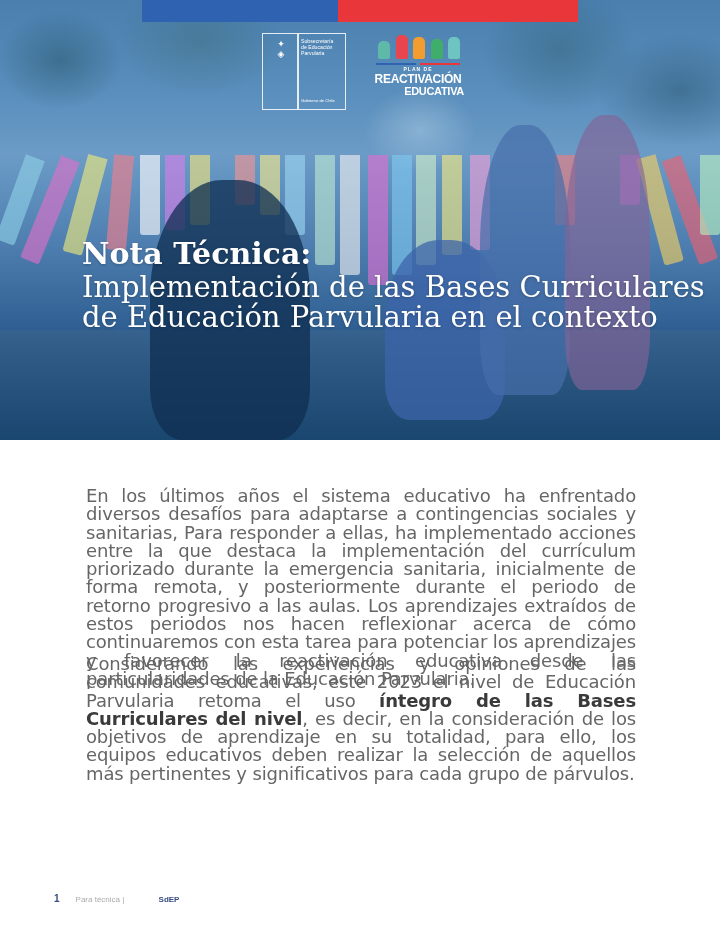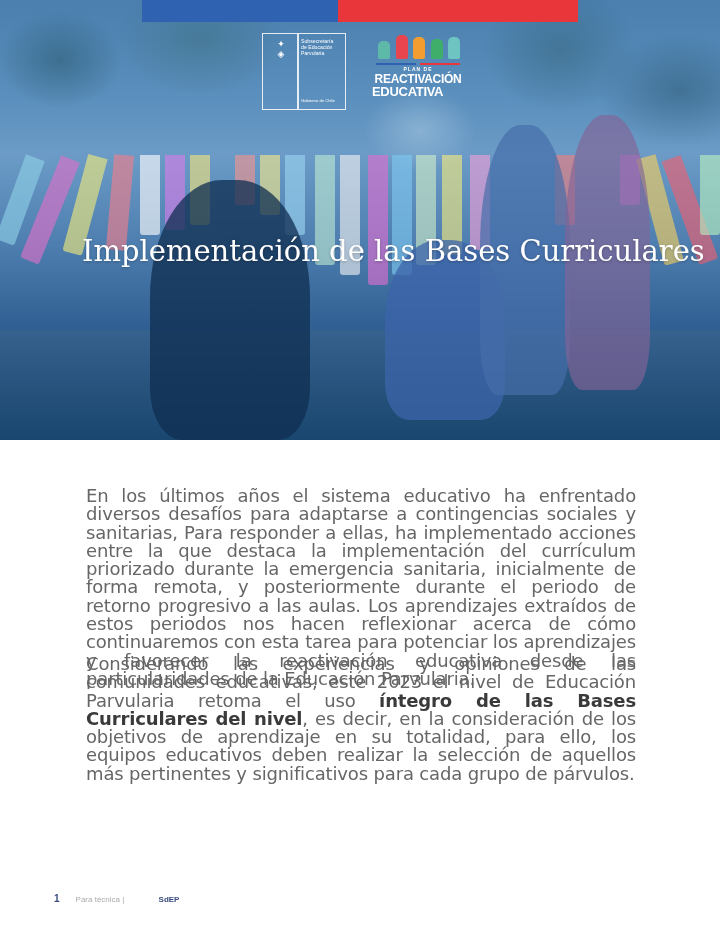--- a/index.html
+++ b/index.html
@@ -24,21 +24,21 @@
   .gov-logo .divider { position:absolute; left:34px; top:0; width:1.5px; height:100%; background:rgba(255,255,255,0.85); }
   .gov-logo .shield { position:absolute; left:7px; top:5px; width:22px; height:20px; color:#fff; font-size:9px; text-align:center; line-height:10px; }
   .gov-logo .org { position:absolute; left:38px; top:4px; width:44px; color:#fff; font-family:"Liberation Sans", sans-serif; font-size:5.2px; line-height:6px; }
   .gov-logo .gob { position:absolute; left:38px; top:64px; color:#fff; font-family:"Liberation Sans", sans-serif; font-size:4.2px; }
   .plan-logo { position:absolute; left:372px; top:33px; width:92px; height:70px; }
   .plan-logo .hands { position:absolute; left:4px; top:0; width:84px; height:26px; }
   .plan-logo .hand { position:absolute; bottom:0; width:12px; border-radius:5px 5px 2px 2px; }
   .plan-logo .line { position:absolute; top:30px; height:2px; }
   .plan-logo .plande { position:absolute; left:0; top:33px; width:92px; text-align:center; color:#fff; font-family:"Liberation Sans", sans-serif; font-weight:bold; font-size:5px; letter-spacing:1px; }
   .plan-logo .l1 { position:absolute; left:0; top:40px; width:92px; text-align:center; color:#fff; font-family:"Liberation Sans", sans-serif; font-weight:bold; font-size:12px; line-height:12px; letter-spacing:-0.3px; }
-  .plan-logo .l2 { position:absolute; left:0; top:52px; width:92px; text-align:left; color:#fff; font-family:"Liberation Sans", sans-serif; font-weight:bold; font-size:13px; line-height:13px; letter-spacing:-0.3px; }
+  .plan-logo .l2 { position:absolute; left:0; top:52px; width:92px; text-align:right; color:#fff; font-family:"Liberation Sans", sans-serif; font-weight:bold; font-size:11px; line-height:13px; letter-spacing:-0.3px; }
   .title-block { position:absolute; left:82px; top:236px; width:620px; color:#ffffff; font-family:"DejaVu Serif", serif; text-shadow:0 1px 3px rgba(0,0,0,0.25); }
   .title-main { font-weight:bold; font-size:30px; line-height:36px; margin:0; }
   .title-sub { font-size:29px; line-height:30px; margin:0; white-space:nowrap; }
   .body-text { position:absolute; left:86px; width:550px; color:#666666; font-family:"DejaVu Sans", sans-serif; font-size:18px; line-height:18.3px; text-align:justify; margin:0; letter-spacing:-0.15px; }
   .p1 { top:487px; }
   .p2 { top:655px; }
   .body-text b { color:#3a3a3a; font-weight:bold; }
   .footer { position:absolute; left:54px; top:893px; font-family:"Liberation Sans", sans-serif; font-size:8px; color:#999; }
   .footer .pnum { color:#3a4d80; font-size:10px; font-weight:bold; margin-right:16px; }
   .footer .label { color:#aaa; }
@@ -103,21 +103,23 @@
     <div class="hand" style="left:72px;height:22px;background:#6dc4c0"></div>
   </div>
   <div class="line" style="left:4px;width:40px;background:#2f62b0"></div>
   <div class="line" style="left:48px;width:40px;background:#e8363a"></div>
   <div class="plande">PLAN DE</div>
   <div class="l1">REACTIVACIÓN</div>
   <div class="l2">EDUCATIVA</div>
 </div>
 
 <div class="title-block">
+  <p class="title-main">Nota Técnica:</p>
   <p class="title-sub">Implementación de las Bases Curriculares</p>
+  <p class="title-sub">de Educación Parvularia en el contexto</p>
 </div>
 
 <p class="body-text p1">En los últimos años el sistema educativo ha enfrentado diversos desafíos para adaptarse a contingencias sociales y sanitarias, Para responder a ellas, ha implementado acciones entre la que destaca la implementación del currículum priorizado durante la emergencia sanitaria, inicialmente de forma remota, y posteriormente durante el periodo de retorno progresivo a las aulas. Los aprendizajes extraídos de estos periodos nos hacen reflexionar acerca de cómo continuaremos con esta tarea para potenciar los aprendizajes y favorecer la reactivación educativa desde las particularidades de la Educación Parvularia.</p>
 
 <p class="body-text p2"><span>Considerando las experiencias y opiniones de las comunidades educativas, este 2023 el nivel de Educación Parvularia retoma el uso </span><b>íntegro de las Bases Curriculares del nivel</b><span>, es decir, en la consideración de los objetivos de aprendizaje en su totalidad, para ello, los equipos educativos deben realizar la selección de aquellos más pertinentes y significativos para cada grupo de párvulos.</span></p>
 
 <div class="footer">
   <span class="pnum">1</span><span class="label">Para técnica | </span><span class="sdep">SdEP</span>
 </div>
 

